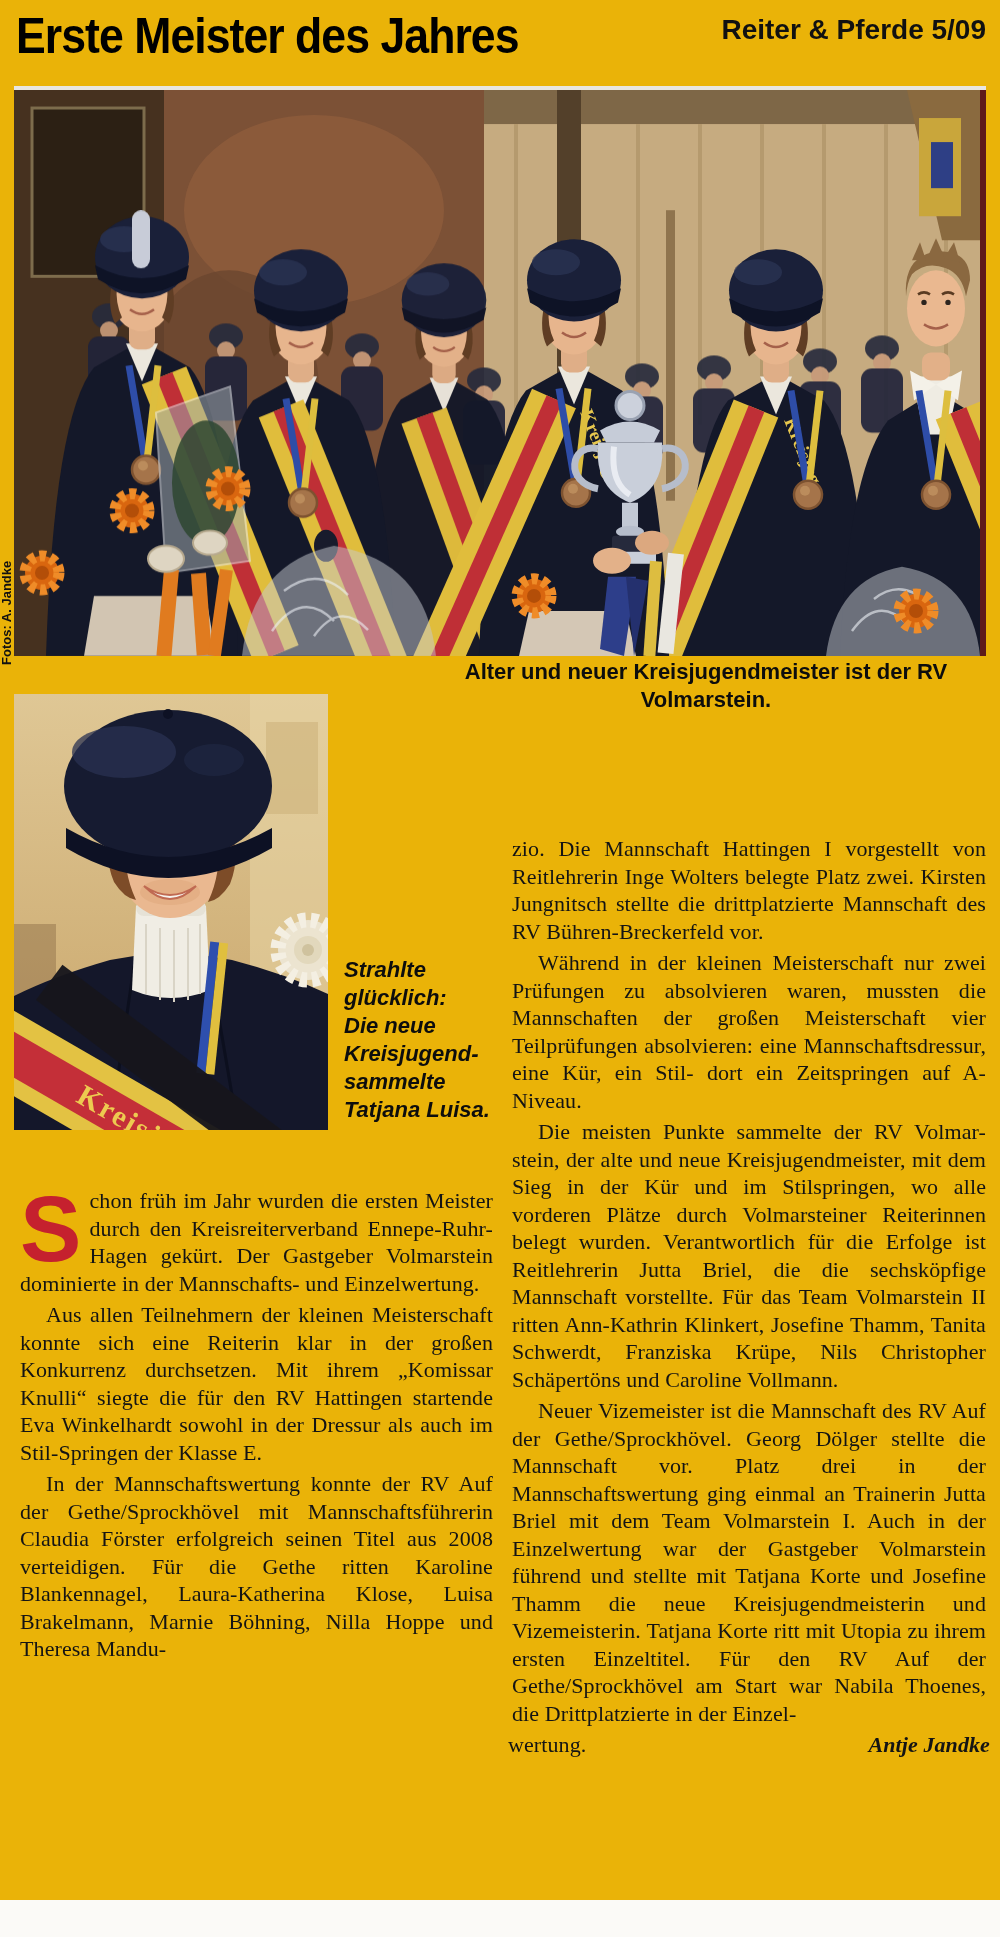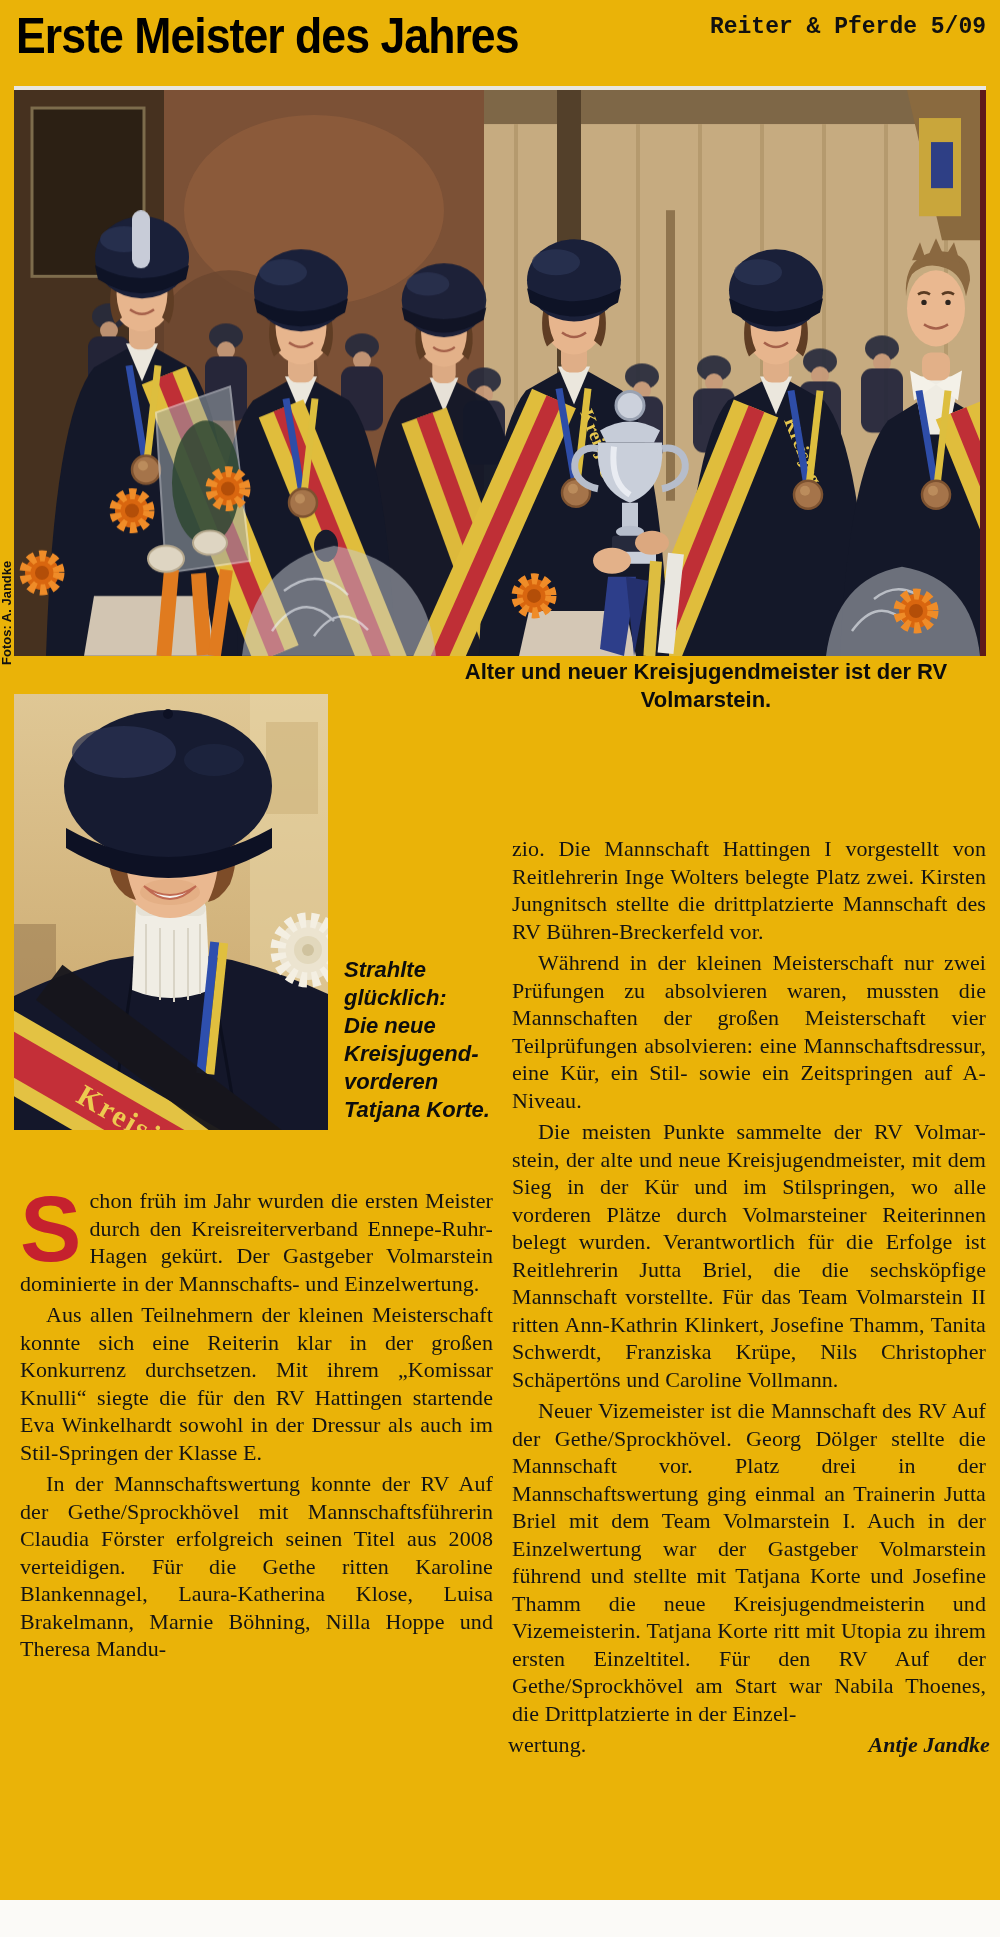--- a/index.html
+++ b/index.html
@@ -2,22 +2,22 @@
 <html lang="de"><head>
 <meta charset="utf-8">
 <style>
   html,body{margin:0;padding:0;background:#fbfaf7;}
   .page{position:relative;width:1000px;height:1900px;background:#eab308;overflow:hidden;
         font-family:"Liberation Serif",serif;color:#161616;}
   
   .title{position:absolute;left:16px;top:8px;font-family:"Liberation Sans",sans-serif;
          font-weight:bold;font-size:46px;line-height:52px;color:#000;letter-spacing:-1px;
          transform:scale(.97,1.08);transform-origin:left top;white-space:nowrap;}
-  .magazine{position:absolute;right:14px;top:14px;font-family:Liberation Mono, monospace;
-         font-weight:bold;font-size:23px;color:#111;white-space:nowrap;}
+  .magazine{position:absolute;right:14px;top:14px;font-family:Liberation Sans, sans-serif;
+         font-weight:bold;font-size:28px;color:#111;white-space:nowrap;}
   
   .team-photo{position:absolute;left:14px;top:86px;width:972px;height:566px;
          border-top:4px solid #e8e6e1;box-sizing:content-box;}
   .portrait-photo{position:absolute;left:14px;top:694px;width:314px;height:436px;}
   svg{display:block;}
   .credit{position:absolute;left:-119px;top:533px;width:250px;height:14px;
          transform:rotate(-90deg);font-family:"Liberation Sans",sans-serif;
          font-weight:bold;font-size:13px;color:#111;white-space:nowrap;}
   
   .team-caption{position:absolute;right:14px;top:658px;width:560px;text-align:center;
@@ -296,33 +296,33 @@
       <rect x="40" y="288" width="370" height="44" fill="#17161c" opacity=".96"></rect>
     </g>
   </svg>
   </div>
 
   <div class="portrait-caption">
     <span>Strahlte</span>
     <span>glücklich:</span>
     <span>Die neue</span>
     <span>Kreisjugend-</span>
-    <span>vorderen</span>
-    <span>Tatjana Korte.</span>
+    <span>sammelte</span>
+    <span>Tatjana Luisa.</span>
   </div>
 
   <div class="col col-left">
     <p><span class="dropcap">S</span><span>chon früh im Jahr wurden die ersten Meister durch den Kreisreiterverband Ennepe-Ruhr-Hagen gekürt. Der Gastgeber Volmarstein dominierte in der Mannschafts- und Einzelwertung.</span></p>
     <p class="ind">Aus allen Teilnehmern der kleinen Meisterschaft konnte sich eine Reiterin klar in der großen Konkurrenz durchsetzen. Mit ihrem „Komissar Knulli“ siegte die für den RV Hattingen startende Eva Winkelhardt sowohl in der Dressur als auch im Stil-Springen der Klasse E.</p>
     <p class="ind">In der Mannschaftswertung konnte der RV Auf der Gethe/Sprockhövel mit Mannschaftsführerin Claudia Förster erfolgreich seinen Titel aus 2008 verteidigen. Für die Gethe ritten Karoline Blankennagel, Laura-Katherina Klose, Luisa Brakelmann, Marnie Böhning, Nilla Hoppe und Theresa Mandu-</p>
   </div>
 
   <div class="col col-right">
     <p>zio. Die Mannschaft Hattingen I vorgestellt von Reitlehrerin Inge Wolters belegte Platz zwei. Kirsten Jungnitsch stellte die drittplatzierte Mannschaft des RV Bühren-Breckerfeld vor.</p>
-    <p class="ind">Während in der kleinen Meisterschaft nur zwei Prüfungen zu absolvieren waren, mussten die Mannschaften der großen Meisterschaft vier Teilprüfungen absolvieren: eine Mannschaftsdressur, eine Kür, ein Stil- sowie ein Zeitspringen auf A-Niveau.</p>
+    <p class="ind">Während in der kleinen Meisterschaft nur zwei Prüfungen zu absolvieren waren, mussten die Mannschaften der großen Meisterschaft vier Teilprüfungen absolvieren: eine Mannschaftsdressur, eine Kür, ein Stil- dort ein Zeitspringen auf A-Niveau.</p>
     <p class="ind">Die meisten Punkte sammelte der RV Volmar-stein, der alte und neue Kreisjugendmeister, mit dem Sieg in der Kür und im Stilspringen, wo alle vorderen Plätze durch Volmarsteiner Reiterinnen belegt wurden. Verantwortlich für die Erfolge ist Reitlehrerin Jutta Briel, die die sechsköpfige Mannschaft vorstellte. Für das Team Volmarstein II ritten Ann-Kathrin Klinkert, Josefine Thamm, Tanita Schwerdt, Franziska Krüpe, Nils Christopher Schäpertöns und Caroline Vollmann.</p>
     <p class="ind">Neuer Vizemeister ist die Mannschaft des RV Auf der Gethe/Sprockhövel. Georg Dölger stellte die Mannschaft vor. Platz drei in der Mannschaftswertung ging einmal an Trainerin Jutta Briel mit dem Team Volmarstein I. Auch in der Einzelwertung war der Gastgeber Volmarstein führend und stellte mit Tatjana Korte und Josefine Thamm die neue Kreisjugendmeisterin und Vizemeisterin. Tatjana Korte ritt mit Utopia zu ihrem ersten Einzeltitel. Für den RV Auf der Gethe/Sprockhövel am Start war Nabila Thoenes, die Drittplatzierte in der Einzel-</p>
     <div class="sigline">
       <span>wertung.</span>
       <span class="signature">Antje Jandke</span>
     </div>
   </div>
 
 </div>
 

